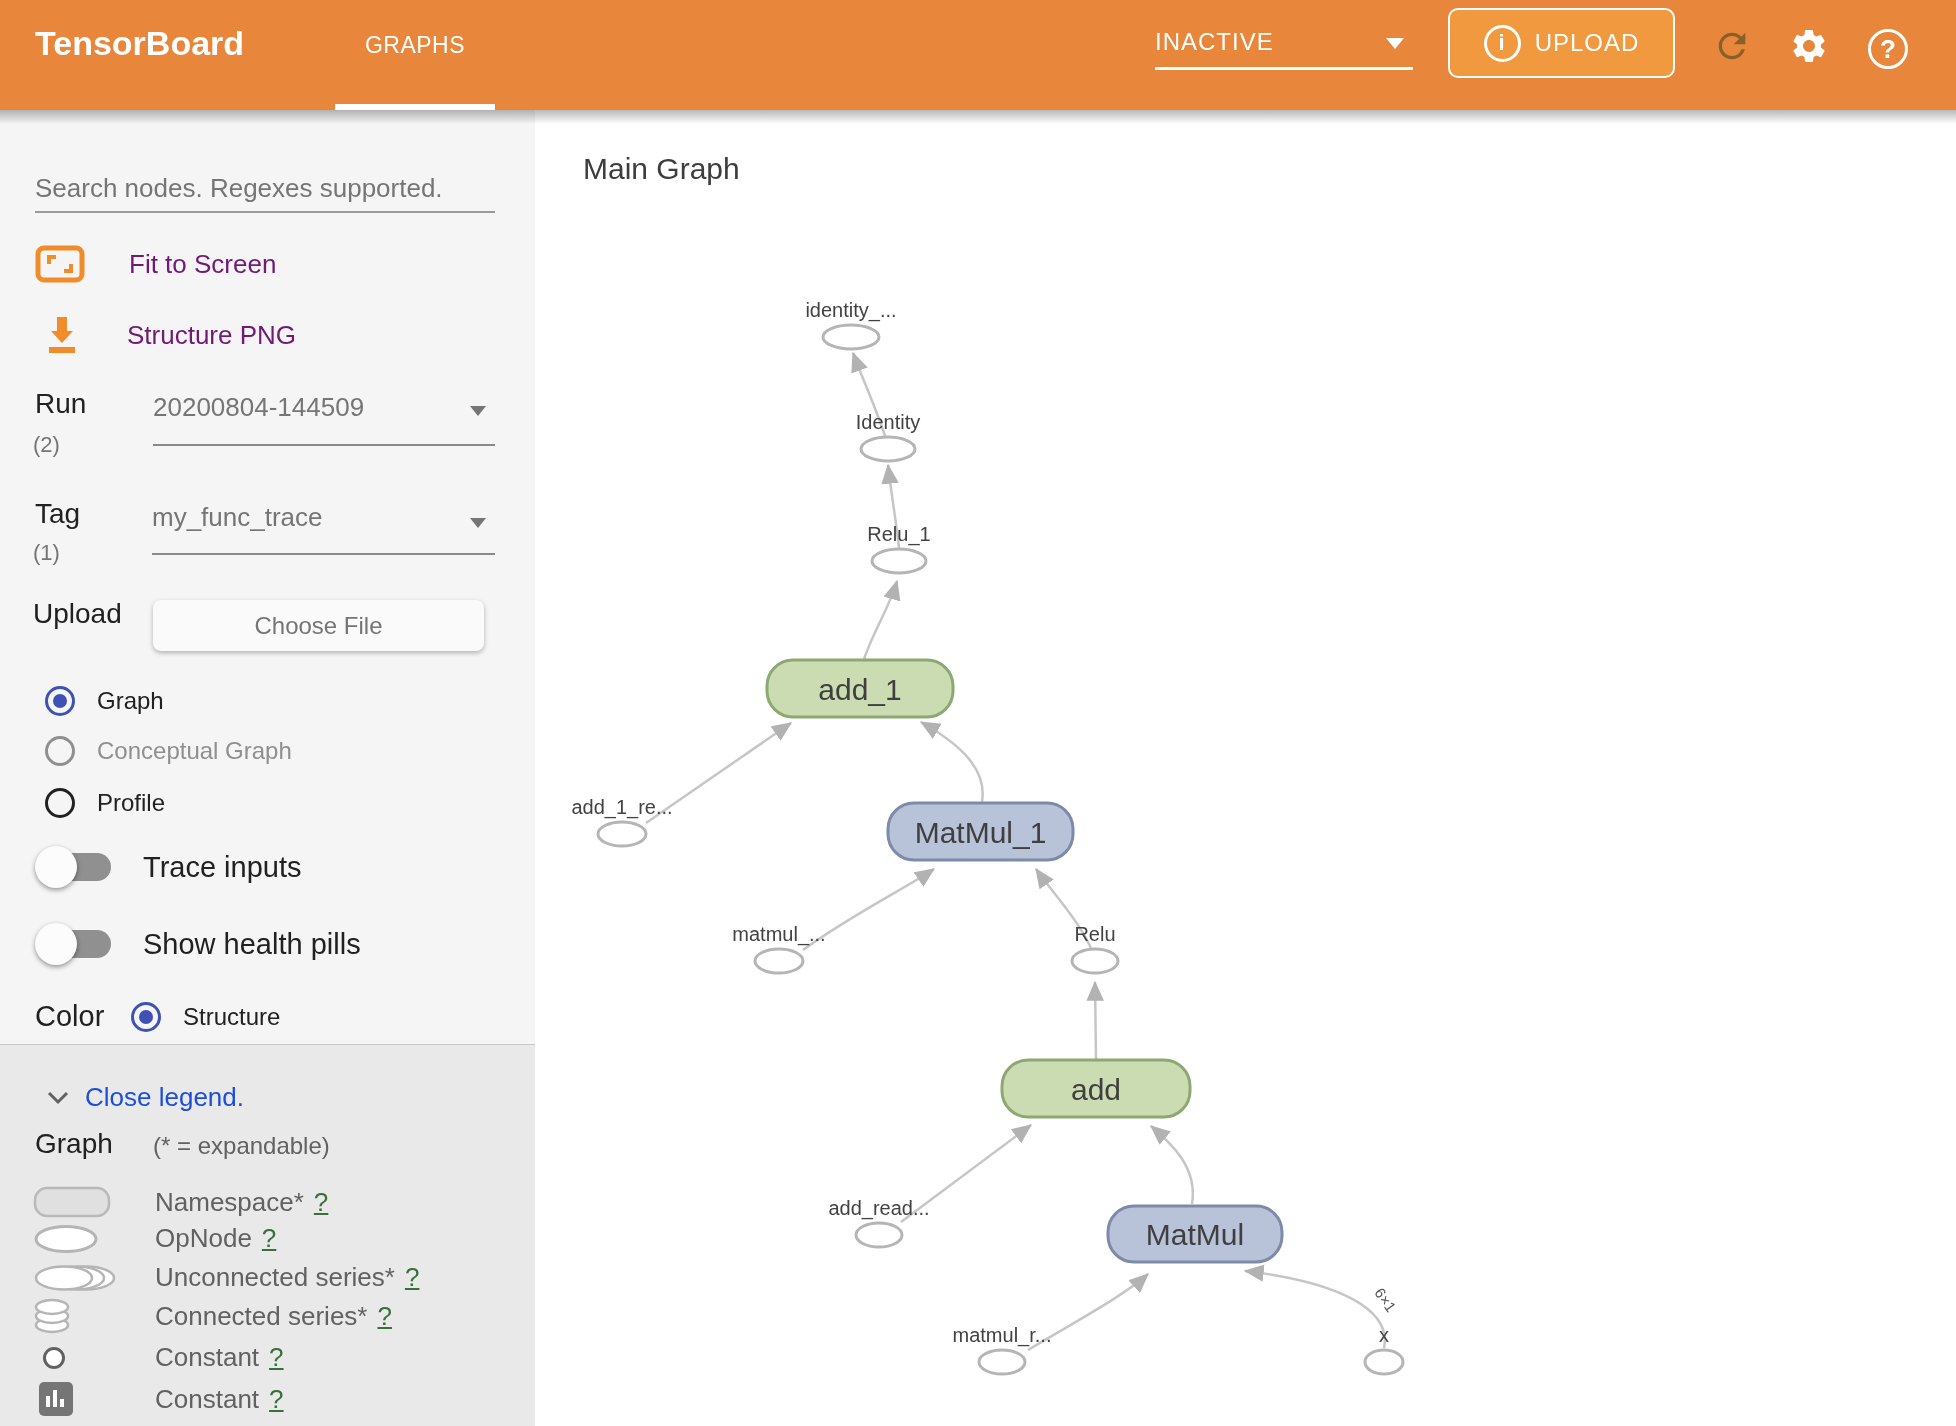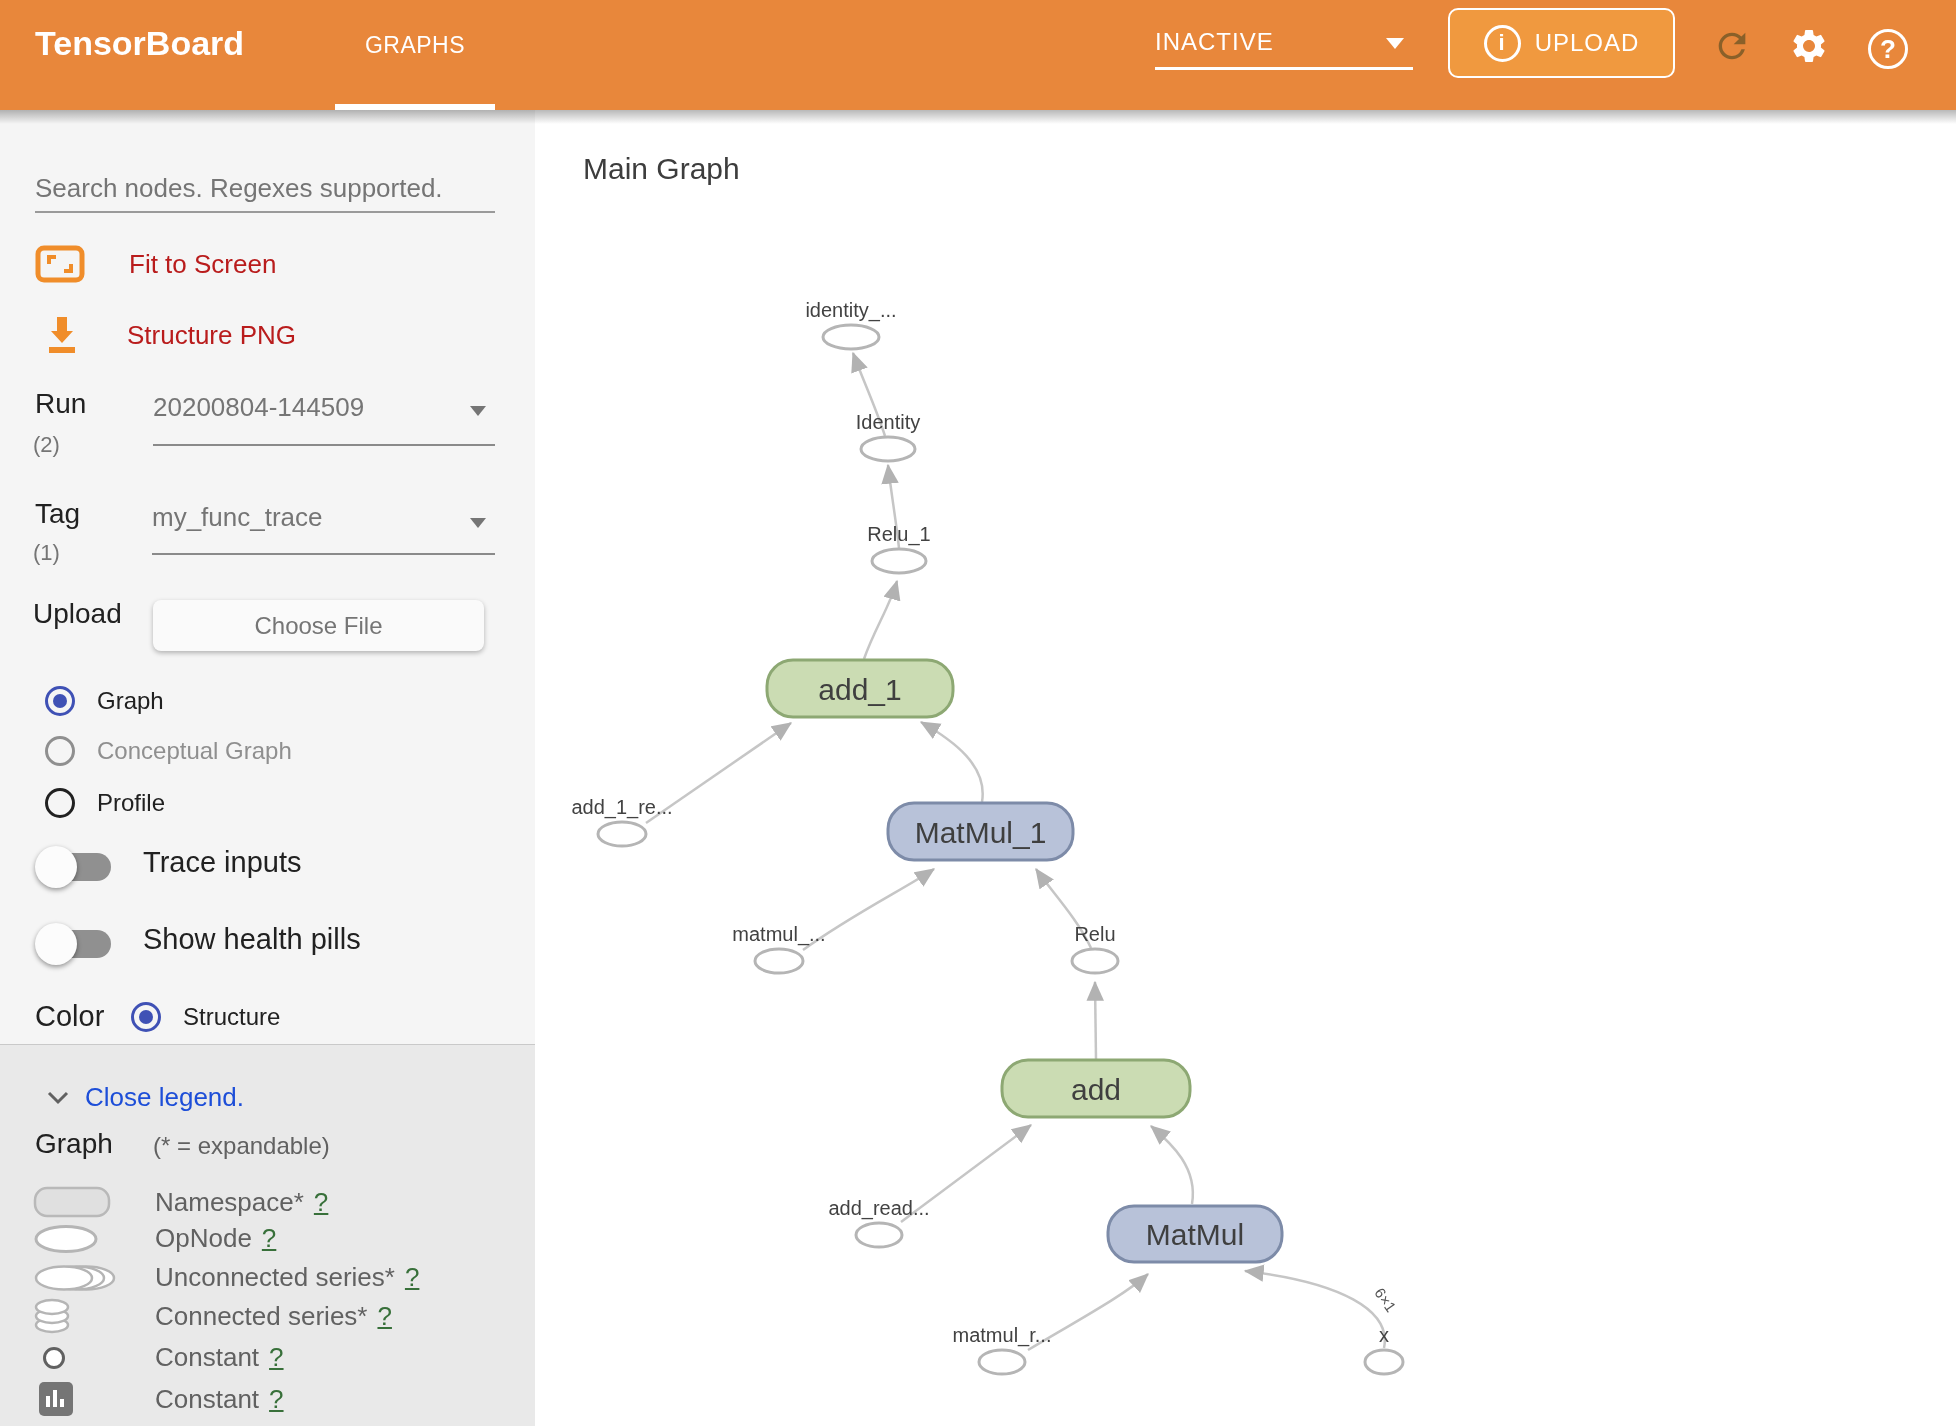--- a/index.html
+++ b/index.html
@@ -37,31 +37,31 @@
   .side-label { color:#212121; font-size:28px; }
   .side-sub { color:#757575; font-size:22px; }
   .side-value { color:#757575; font-size:26px; white-space:nowrap; overflow:hidden; }
   .field-line { position:absolute; height:2px; background:#8a8a8a; }
   .caret-gray { position:absolute; width:0; height:0; border-left:8px solid transparent;
     border-right:8px solid transparent; border-top:10px solid #757575; }
   #search-input { position:absolute; left:35px; top:55px; width:460px; height:48px; background:transparent;
     border:none; border-bottom:2px solid #9a9a9a; font-size:26px; color:#555; outline:none;
     font-family:"Liberation Sans","DejaVu Sans",sans-serif; }
   #search-input::placeholder { color:#757575; opacity:1; }
-  .tool-row { position:absolute; display:flex; align-items:center; color:#b91c1c; font-size:26px; cursor:pointer; }
+  .tool-row { position:absolute; display:flex; align-items:center; color:#701a75; font-size:26px; cursor:pointer; }
   #choose-file-btn { position:absolute; left:153px; top:490px; width:331px; height:51px; background:#fafafa;
     border:none; border-radius:8px; box-shadow:0 2px 5px rgba(0,0,0,.28); color:#757575; font-size:24px;
     font-family:"Liberation Sans","DejaVu Sans",sans-serif; cursor:pointer; }
   .radio-row { position:absolute; display:flex; align-items:center; gap:22px; font-size:24px; color:#212121; cursor:pointer; }
   .radio { width:30px; height:30px; border-radius:50%; border:3px solid #8f8f8f; position:relative; flex:none; }
   .radio.sel { border-color:#3f51b5; }
   .radio.sel::after { content:""; position:absolute; left:50%; top:50%; width:14px; height:14px;
     border-radius:50%; background:#3f51b5; transform:translate(-50%,-50%); }
   .radio.dark { border-color:#212121; }
-  .toggle-row { position:absolute; display:flex; gap:30px; color:#212121; font-size:29px; cursor:pointer; }
+  .toggle-row { position:absolute; display:flex; align-items:center; gap:30px; color:#212121; font-size:29px; cursor:pointer; }
   .toggle { position:relative; width:78px; height:42px; flex:none; }
   .toggle .track { position:absolute; left:2px; top:7px; width:74px; height:28px; border-radius:14px; background:#909090; }
   .toggle .knob { position:absolute; left:0px; top:0px; width:42px; height:42px; border-radius:50%;
     background:#fcfcfc; box-shadow:0 2px 5px rgba(0,0,0,.4); }
   .lg-row { position:absolute; display:flex; align-items:center; color:#616161; font-size:26px; }
   .lg-icon { width:122px; flex:none; display:flex; align-items:center; }
   .lg-help { color:#38703a; text-decoration:underline; margin-left:10px; cursor:pointer; }
   #close-legend { position:absolute; left:47px; top:972px; display:flex; align-items:center; gap:16px;
     color:#1d4ed8; font-size:26px; cursor:pointer; }
 

